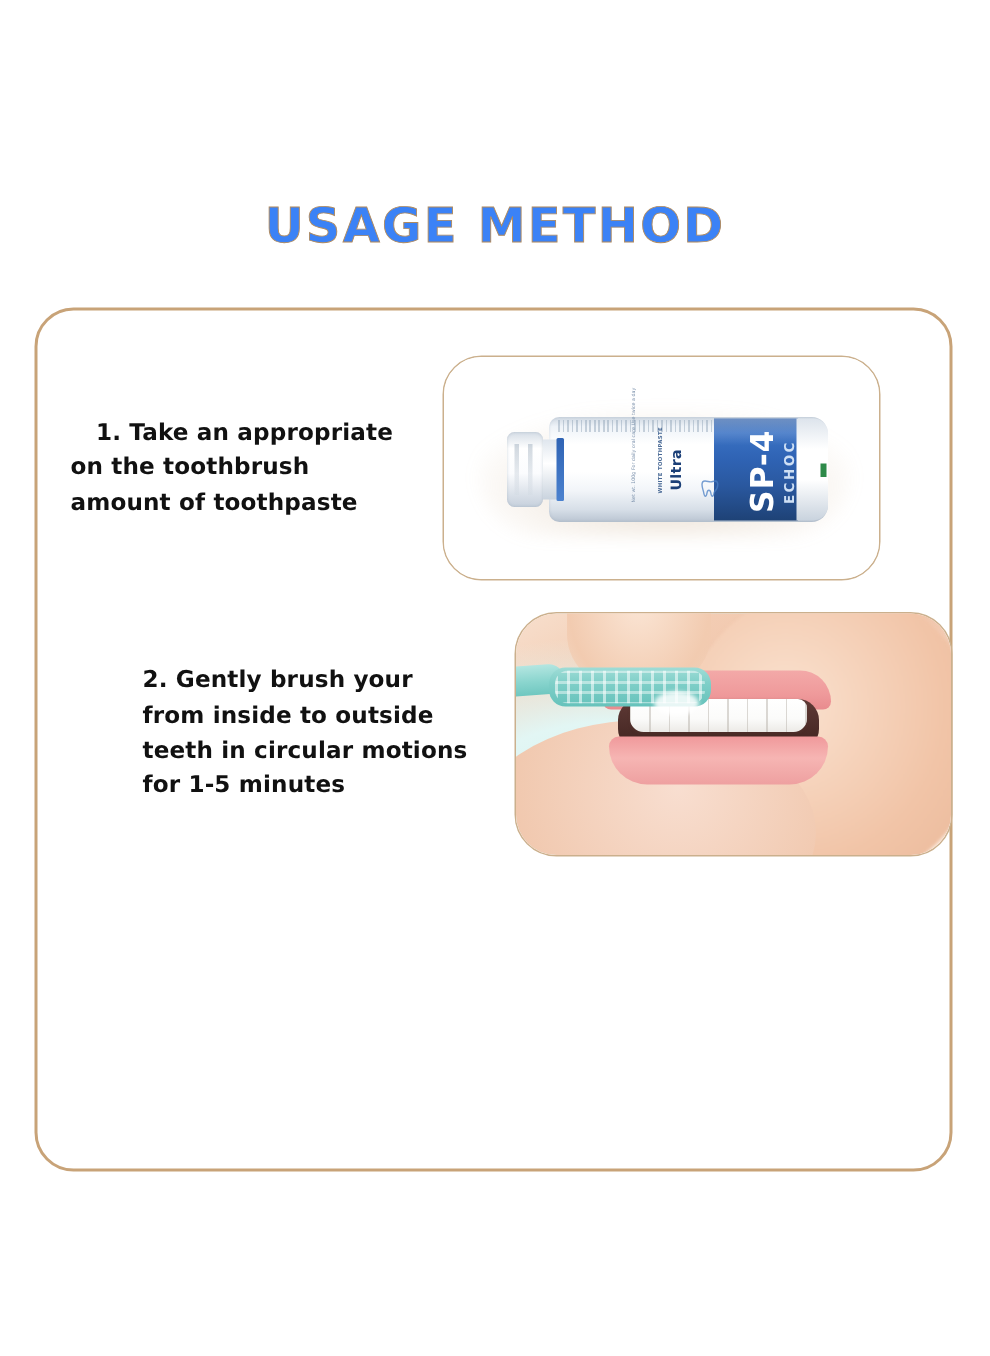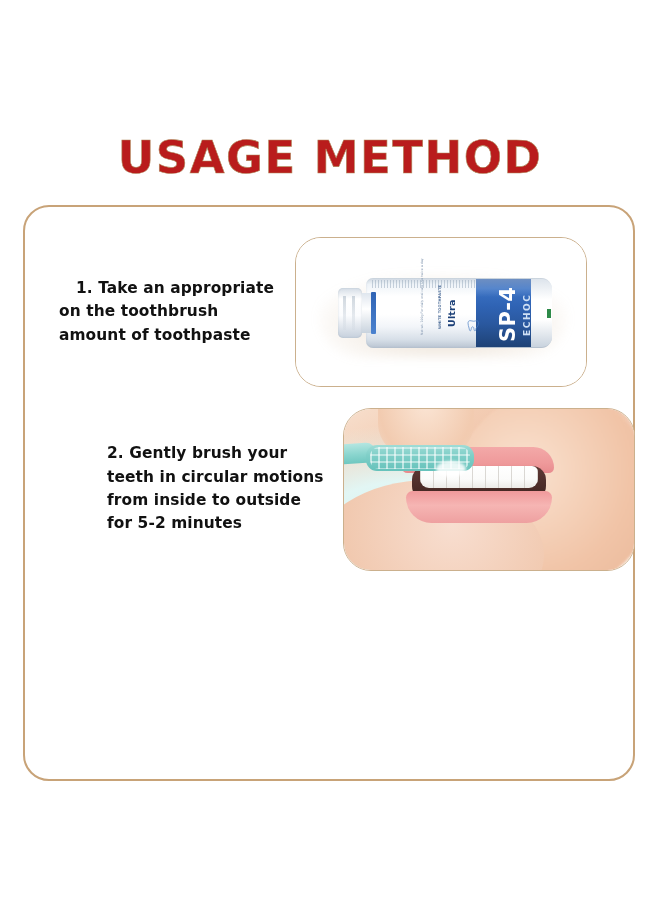--- a/index.html
+++ b/index.html
@@ -17,23 +17,23 @@
 
   
   .page-title {
     position: absolute;
     top: 131px;
     left: 0;
     width: 660px;
     text-align: center;
     font-family: "DejaVu Sans", sans-serif;
     font-weight: 700;
-    font-size: 45px;
+    font-size: 32px;
     letter-spacing: 1.5px;
-    color: #b91c1c;
+    color: #3b82f6;
     -webkit-text-stroke: 0.6px #b08a5e;
     white-space: nowrap;
   }
 
   
   .outer-frame {
     position: absolute;
     left: 23px;
     top: 205px;
     width: 612px;
@@ -60,21 +60,21 @@
     display: flex;
     align-items: center;
   }
   .row-1 { top: 28px;  height: 158px; }
   .row-2 { top: 200px; height: 168px; justify-content: flex-end; }
   .row-3 { top: 382px; height: 176px; }
 
   .step-text {
     width: 272px;
     flex: 0 0 272px;
-    padding-left: 36px;
+    padding-left: 24px;
     box-sizing: border-box;
     font-family: "DejaVu Sans", sans-serif;
     font-weight: 700;
     font-size: 15.4px;
     line-height: 1.52;
     color: #111111;
     letter-spacing: 0.1px;
   }
   .step-text .indent { padding-left: 17px; }
 
@@ -398,23 +398,23 @@
 For daily oral care
 Use twice a day</div>
         </div>
       </div>
     </div>
   </div>
 
   <div class="step-row row-2">
     <div class="step-text">
       <div>2. Gently brush your</div>
+      <div>from inside to outside</div>
       <div>teeth in circular motions</div>
-      <div>from inside to outside</div>
-      <div>for 5-2 minutes</div>
+      <div>for 1-5 minutes</div>
     </div>
 
     <div class="panel panel-2">
       <div class="panel-inner">
         <div class="p2-bg"></div>
         <div class="p2-cheek"></div>
         <div class="p2-nose"></div>
         <div class="p2-chin"></div>
         <div class="p2-mouth">
           <div class="lip-upper"></div>

